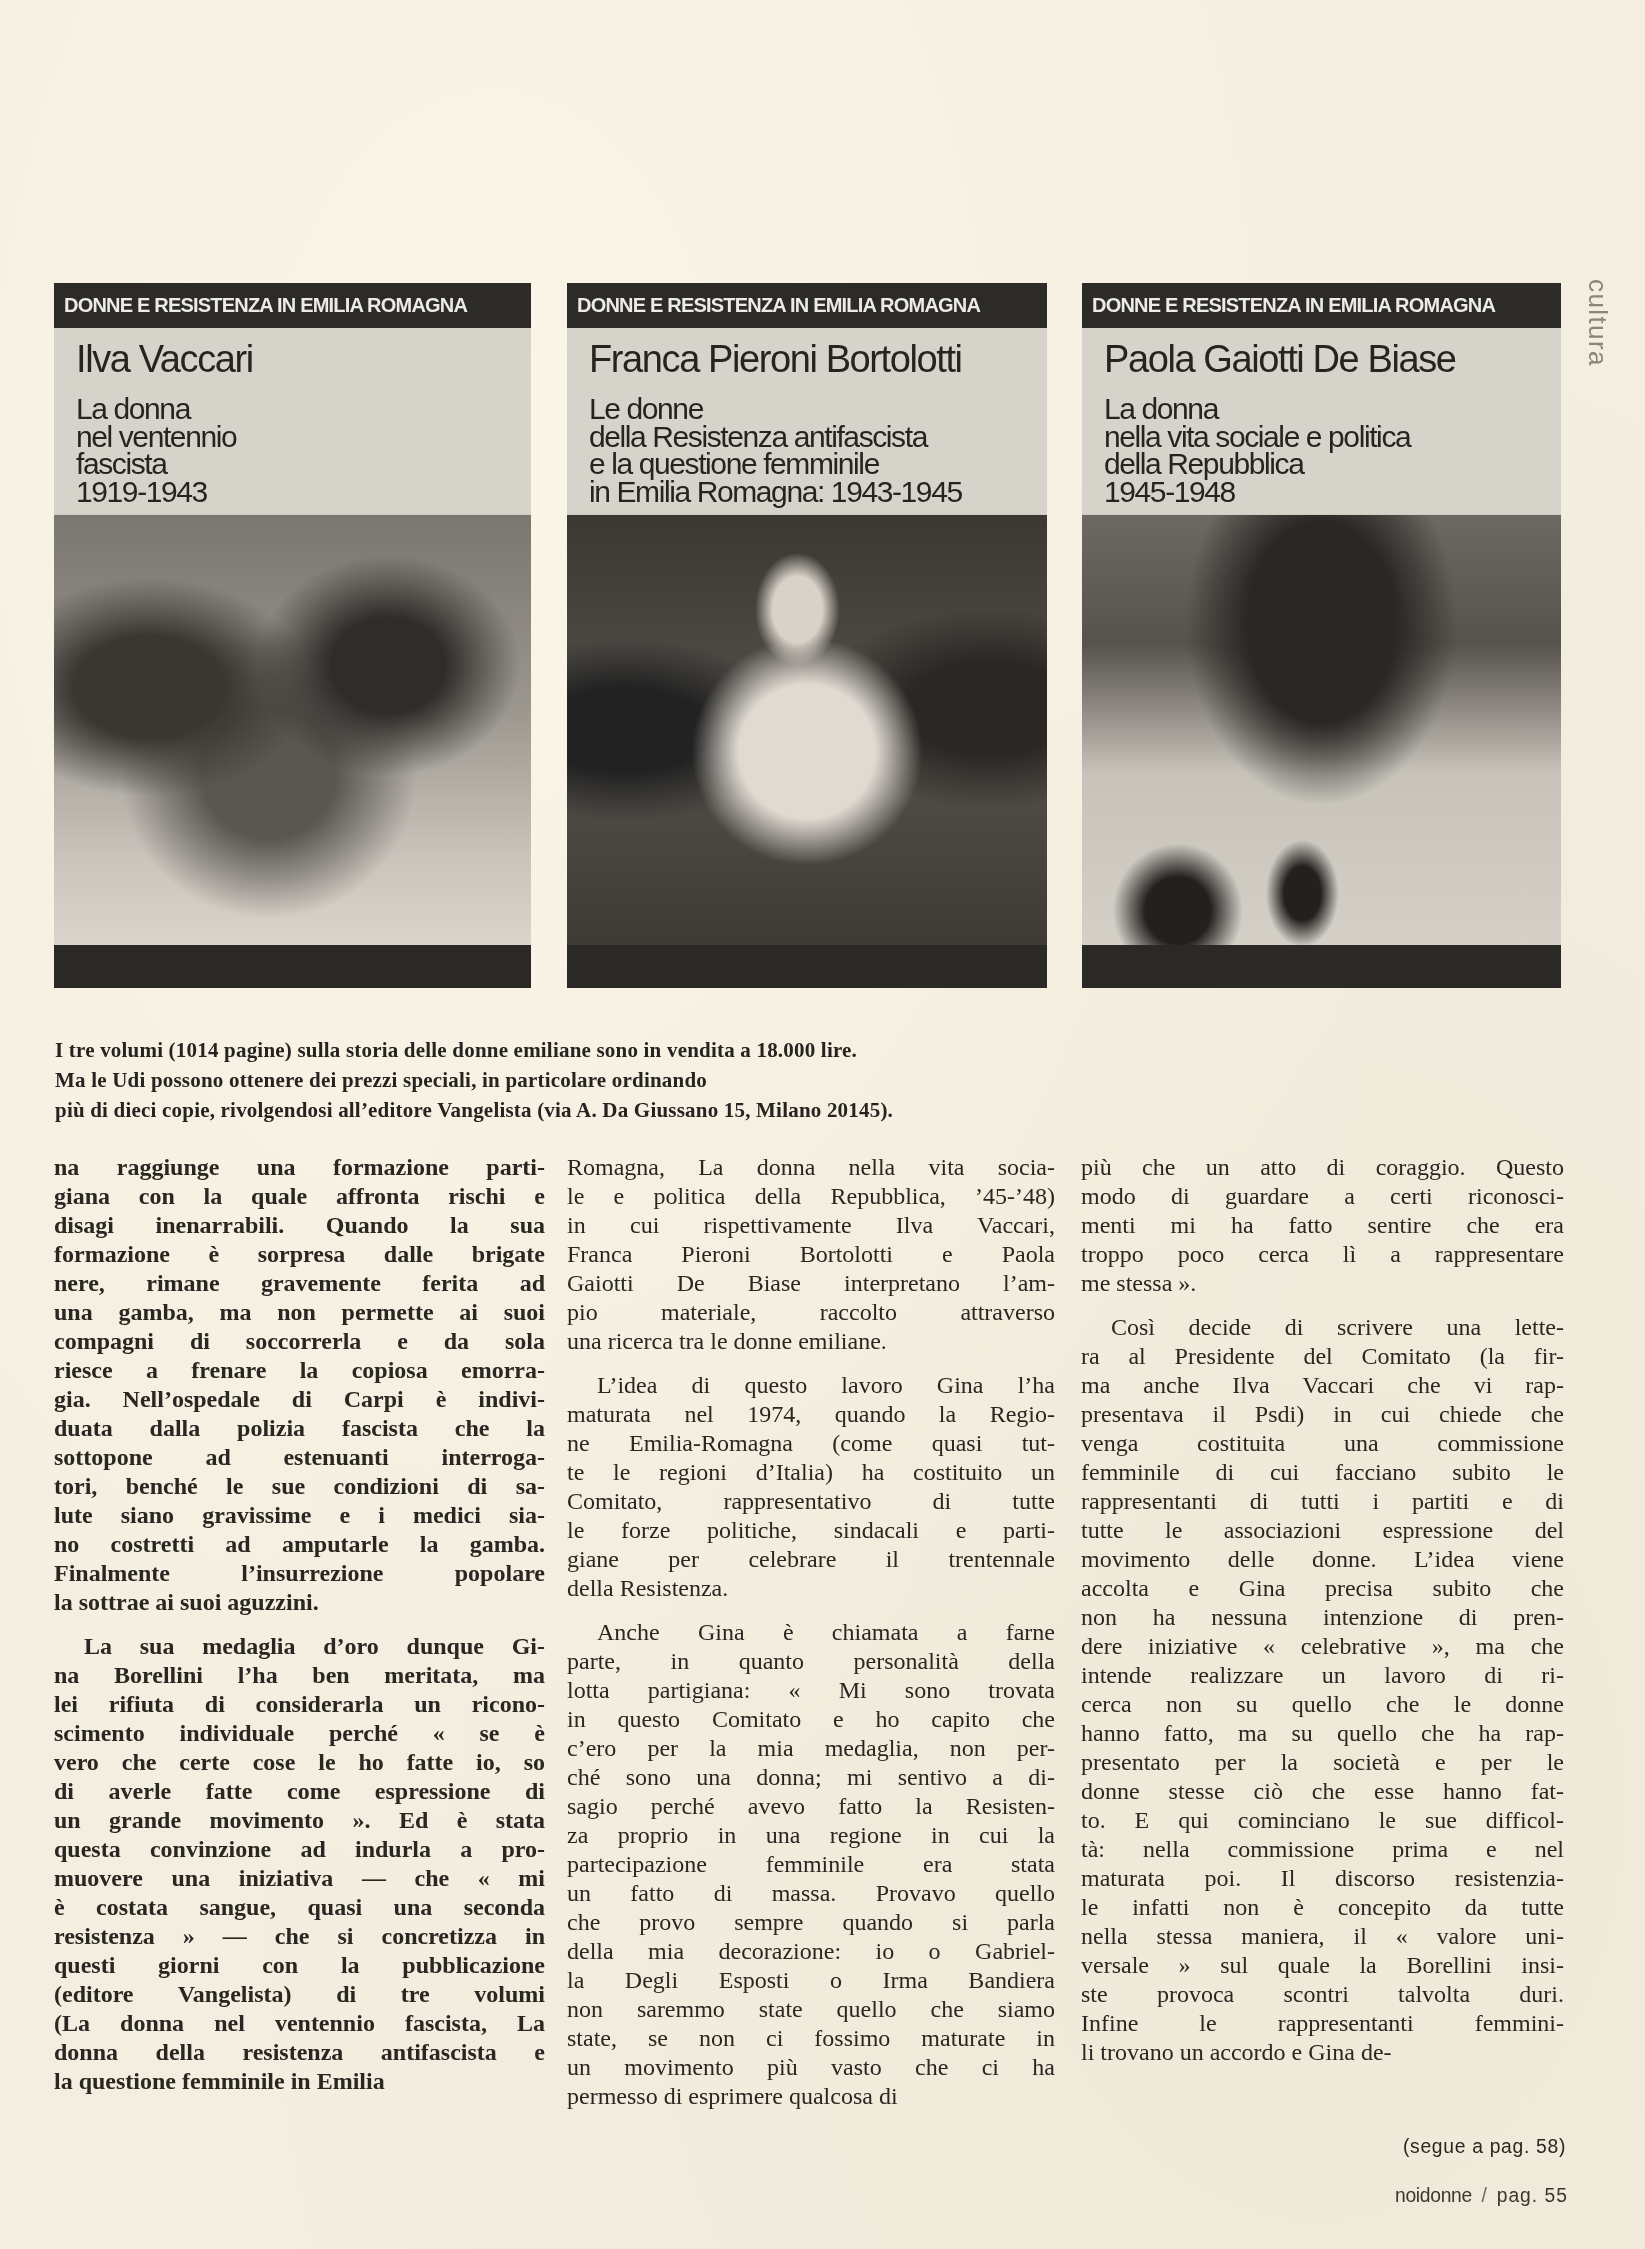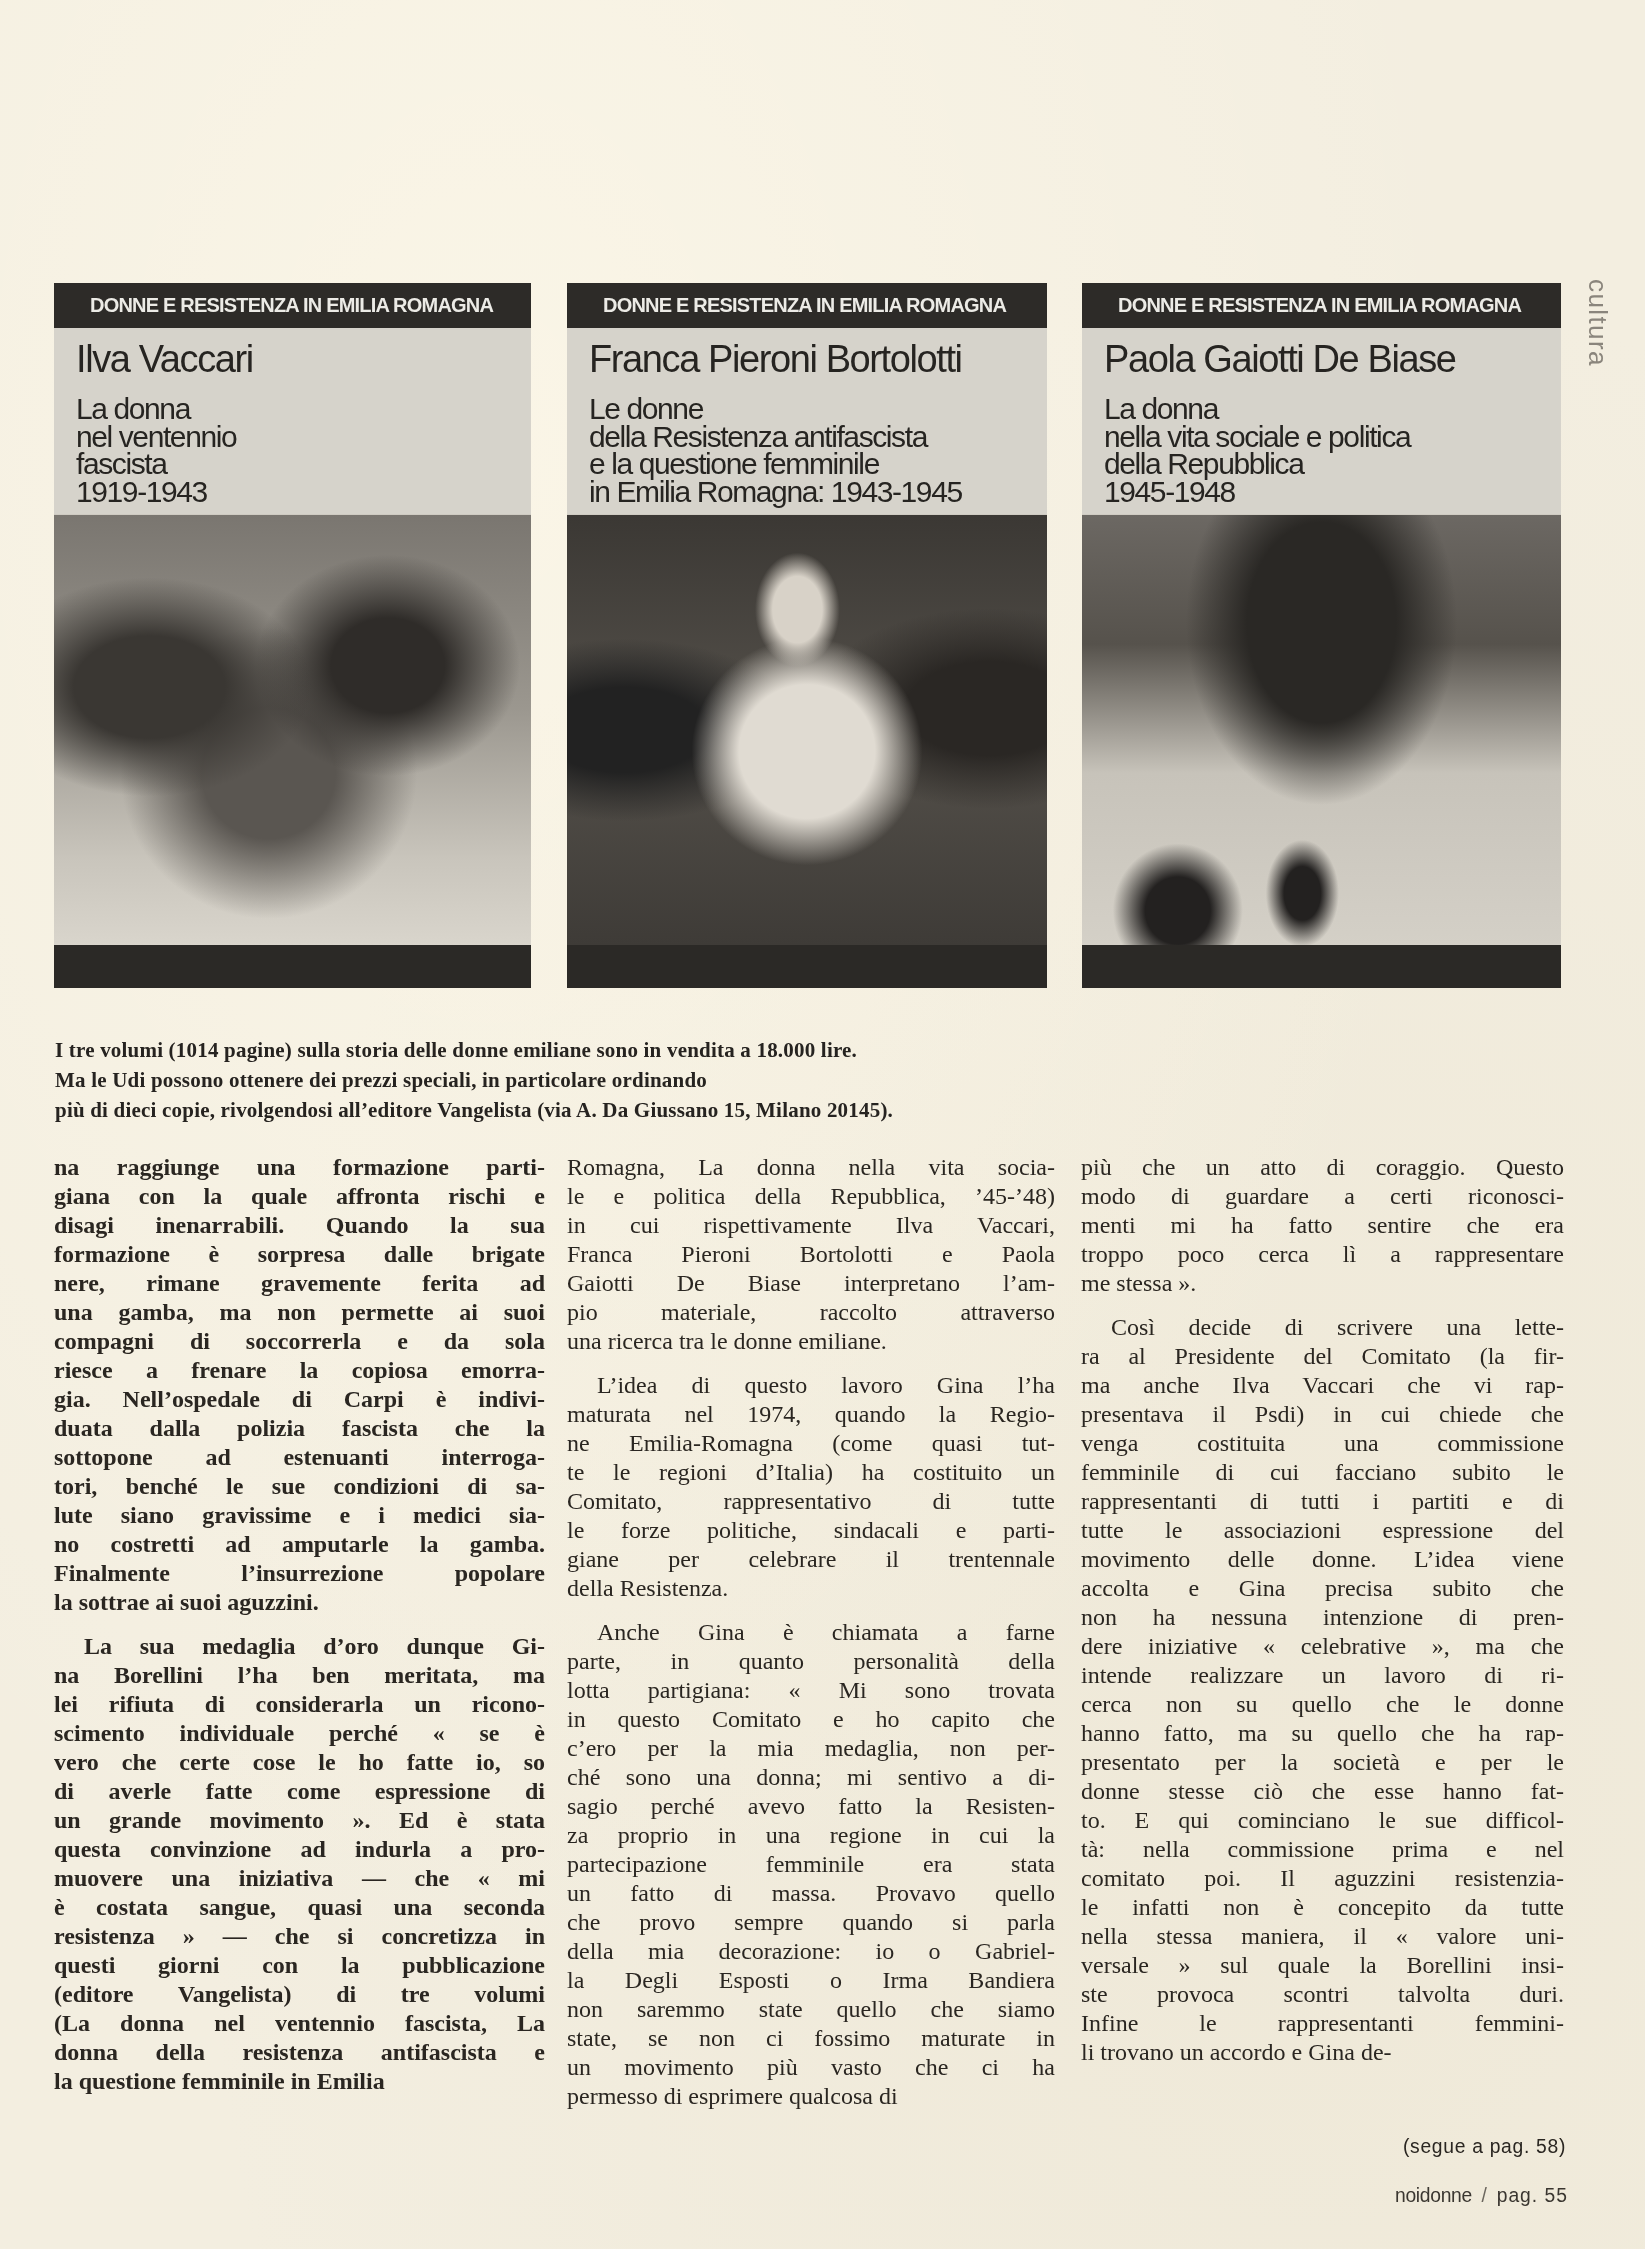--- a/index.html
+++ b/index.html
@@ -13,21 +13,21 @@
     font-family: "Liberation Serif", "DejaVu Serif", serif;
   }
   .cover {
     position: absolute; top: 283px; height: 705px;
     background: #cfcbc2; overflow: hidden;
   }
   .cover .series {
     height: 45px; background: #2d2b28; color: #ecebe6;
     font-family: "Liberation Sans", "DejaVu Sans", sans-serif;
     font-weight: bold; font-size: 20px; letter-spacing: -0.8px;
-    display: flex; align-items: center; padding-left: 36px; white-space: nowrap;
+    display: flex; align-items: center; padding-left: 10px; white-space: nowrap;
     transform-origin: left center;
   }
   .cover .textblock {
     position: absolute; top: 45px; left: 0; right: 0; height: 186px;
     background: #d6d3cb; padding: 15px 0 0 22px; box-sizing: border-box;
     font-family: "Liberation Sans", "DejaVu Sans", sans-serif; color: #262421;
   }
   .cover .author { font-size: 38px; letter-spacing: -1.4px; line-height: 32px; margin-bottom: 20px; }
   .cover .title { font-size: 30px; letter-spacing: -1.4px; line-height: 27.6px; }
   .cover .title span { display: block; }
@@ -252,21 +252,21 @@
       <span class="line">accolta e Gina precisa subito che</span>
       <span class="line">non ha nessuna intenzione di pren-</span>
       <span class="line">dere iniziative « celebrative », ma che</span>
       <span class="line">intende realizzare un lavoro di ri-</span>
       <span class="line">cerca non su quello che le donne</span>
       <span class="line">hanno fatto, ma su quello che ha rap-</span>
       <span class="line">presentato per la società e per le</span>
       <span class="line">donne stesse ciò che esse hanno fat-</span>
       <span class="line">to. E qui cominciano le sue difficol-</span>
       <span class="line">tà: nella commissione prima e nel</span>
-      <span class="line">comitato poi. Il aguzzini resistenzia-</span>
+      <span class="line">maturata poi. Il discorso resistenzia-</span>
       <span class="line">le infatti non è concepito da tutte</span>
       <span class="line">nella stessa maniera, il « valore uni-</span>
       <span class="line">versale » sul quale la Borellini insi-</span>
       <span class="line">ste provoca scontri talvolta duri.</span>
       <span class="line">Infine le rappresentanti femmini-</span>
       <span class="line last">li trovano un accordo e Gina de-</span>
     </div>
   </div>
 
 <div id="continued">(segue a pag. 58)</div>

